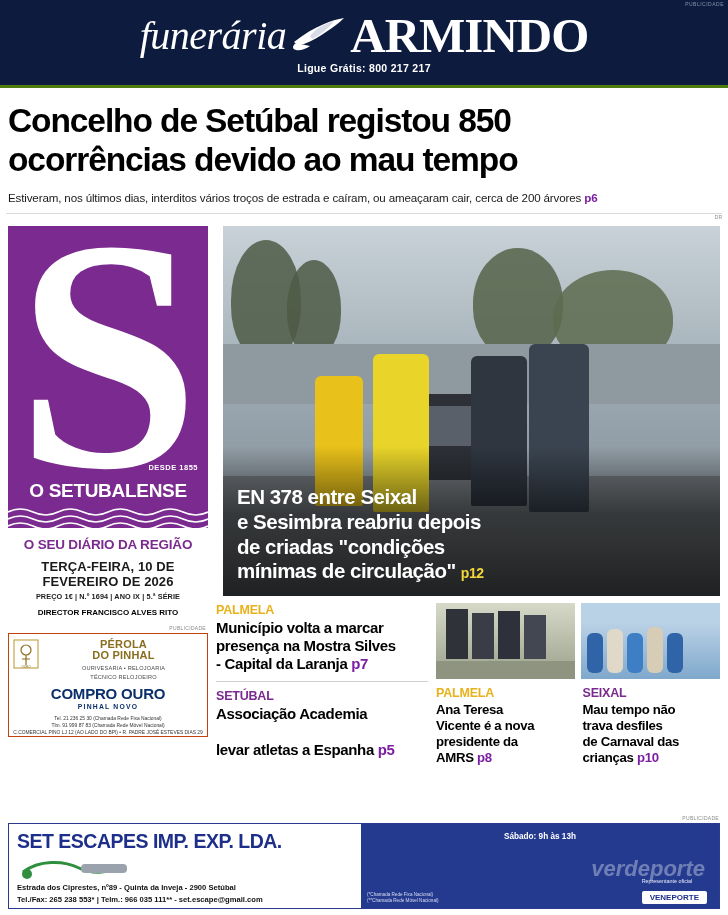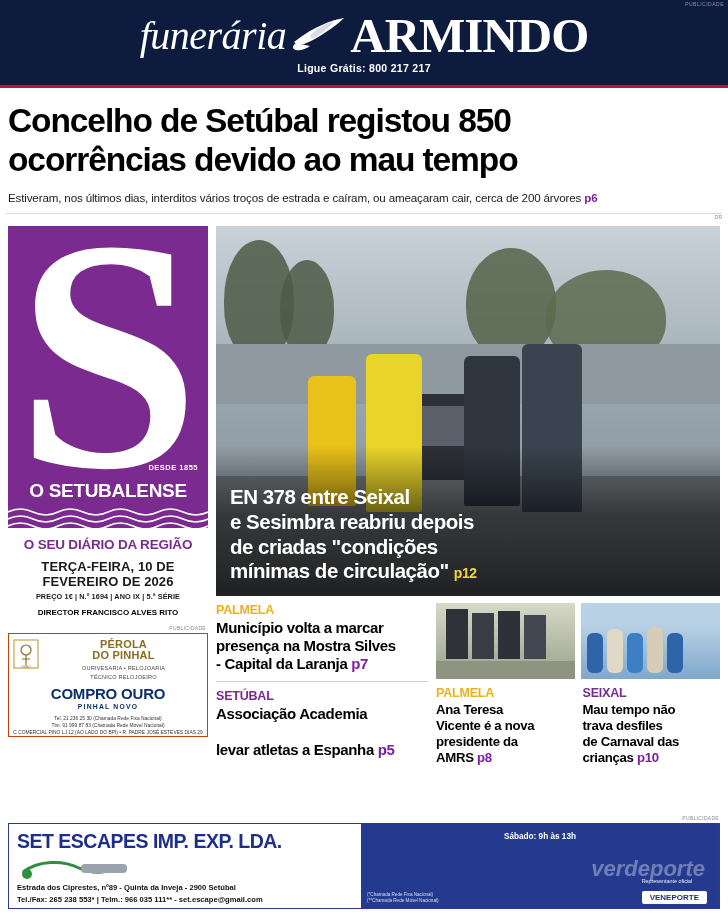--- a/index.html
+++ b/index.html
@@ -10,21 +10,21 @@
     overflow:hidden;
     position:relative;
   }
   .page { width:728px; height:915px; position:relative; }
 
   
   .top-ad {
     position:relative;
     height:88px;
     background:#0d1b3e;
-    border-bottom:3px solid #b91c1c;
+    border-bottom:3px solid #4d7c0f;
   }
   .top-ad-label {
     position:absolute; top:1px; right:4px;
     font-size:5px; color:#8b93ab; letter-spacing:.5px;
   }
   .funeraria-row {
     height:66px;
     display:flex; align-items:center; justify-content:center;
     gap:4px;
     padding-top:4px;
@@ -150,20 +150,21 @@
   .compro { text-align:center; color:#0b2f6b; font-size:15px; font-weight:bold; margin-top:5px; letter-spacing:-.2px; }
   .pinhal-novo { text-align:center; color:#0b2f6b; font-size:6.8px; font-weight:bold; margin-top:1px; letter-spacing:1.2px; }
   .perola-contacts { margin-top:5px; text-align:center; font-size:4.9px; color:#333; line-height:1.45; }
 
   
   .photo {
     position:relative;
     height:370px;
     background:linear-gradient(#b9c4cc 0%, #9aa7b0 45%, #7d858c 100%);
     overflow:hidden;
+    margin-left:7px;
   }
   .road {
     position:absolute; left:0; right:0; bottom:0; height:120px;
     background:linear-gradient(#6f757a, #8b9195);
   }
   .sky { position:absolute; left:0; right:0; top:0; height:120px; background:linear-gradient(#c8d2d8,#aab6bd); }
   .tree { position:absolute; background:#4e5b45; border-radius:50% 50% 45% 45%; opacity:.85; }
   .person { position:absolute; bottom:38px; border-radius:6px 6px 2px 2px; }
   .photo-overlay {
     position:absolute; left:0; right:0; bottom:0;

